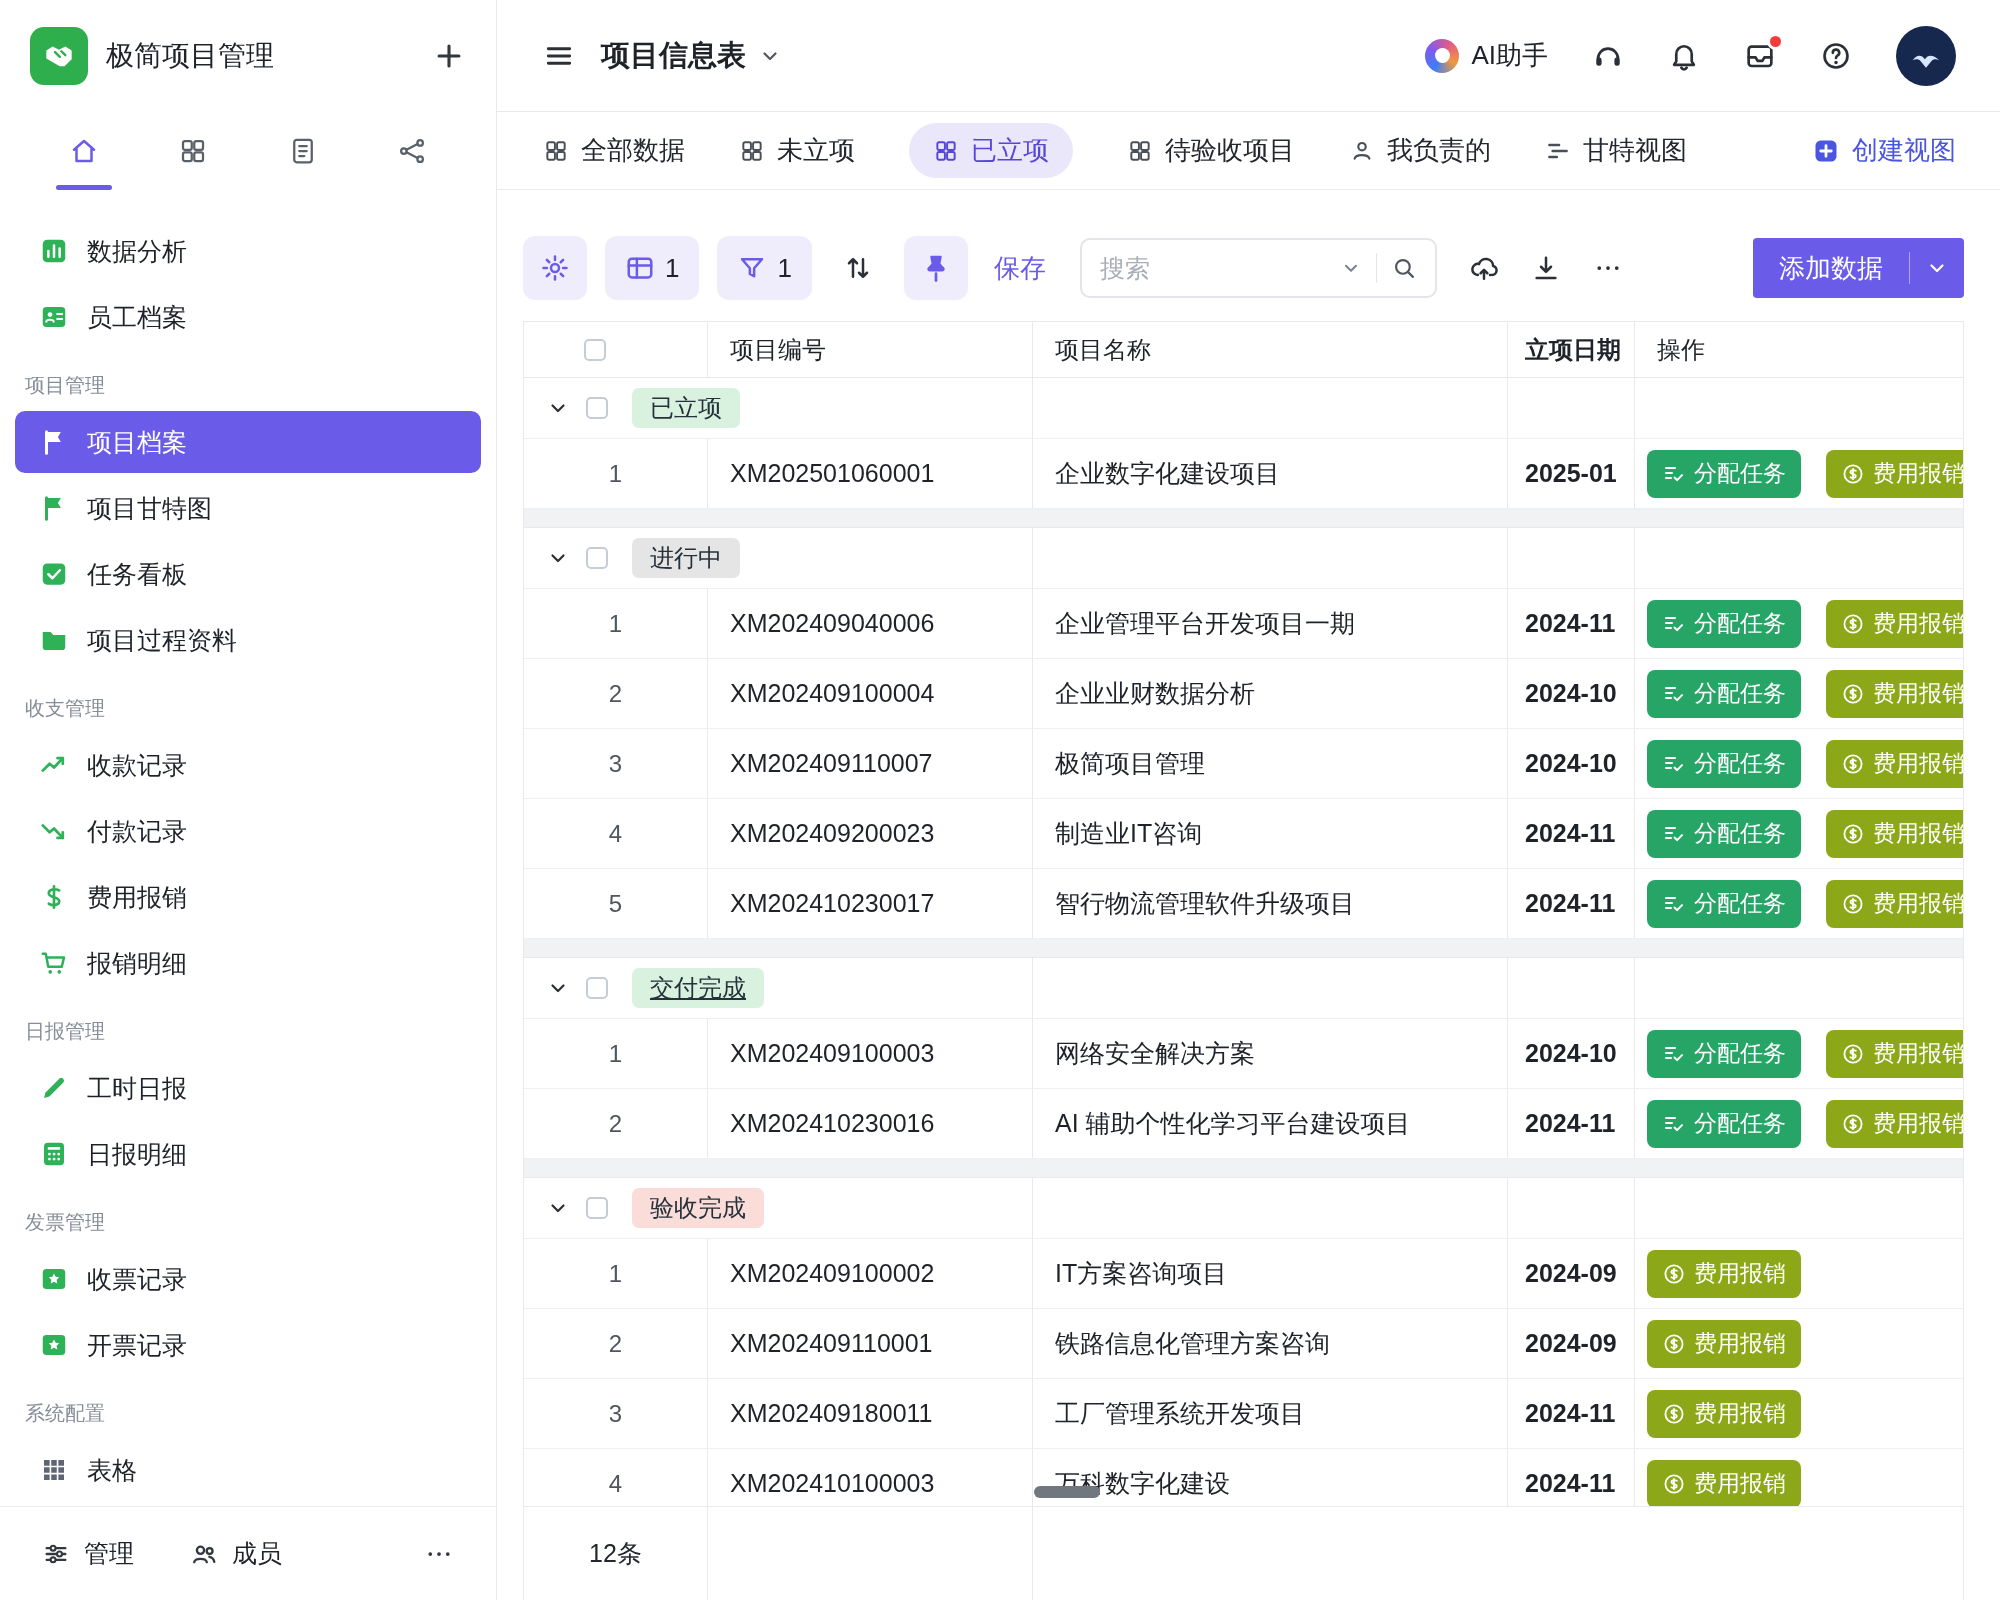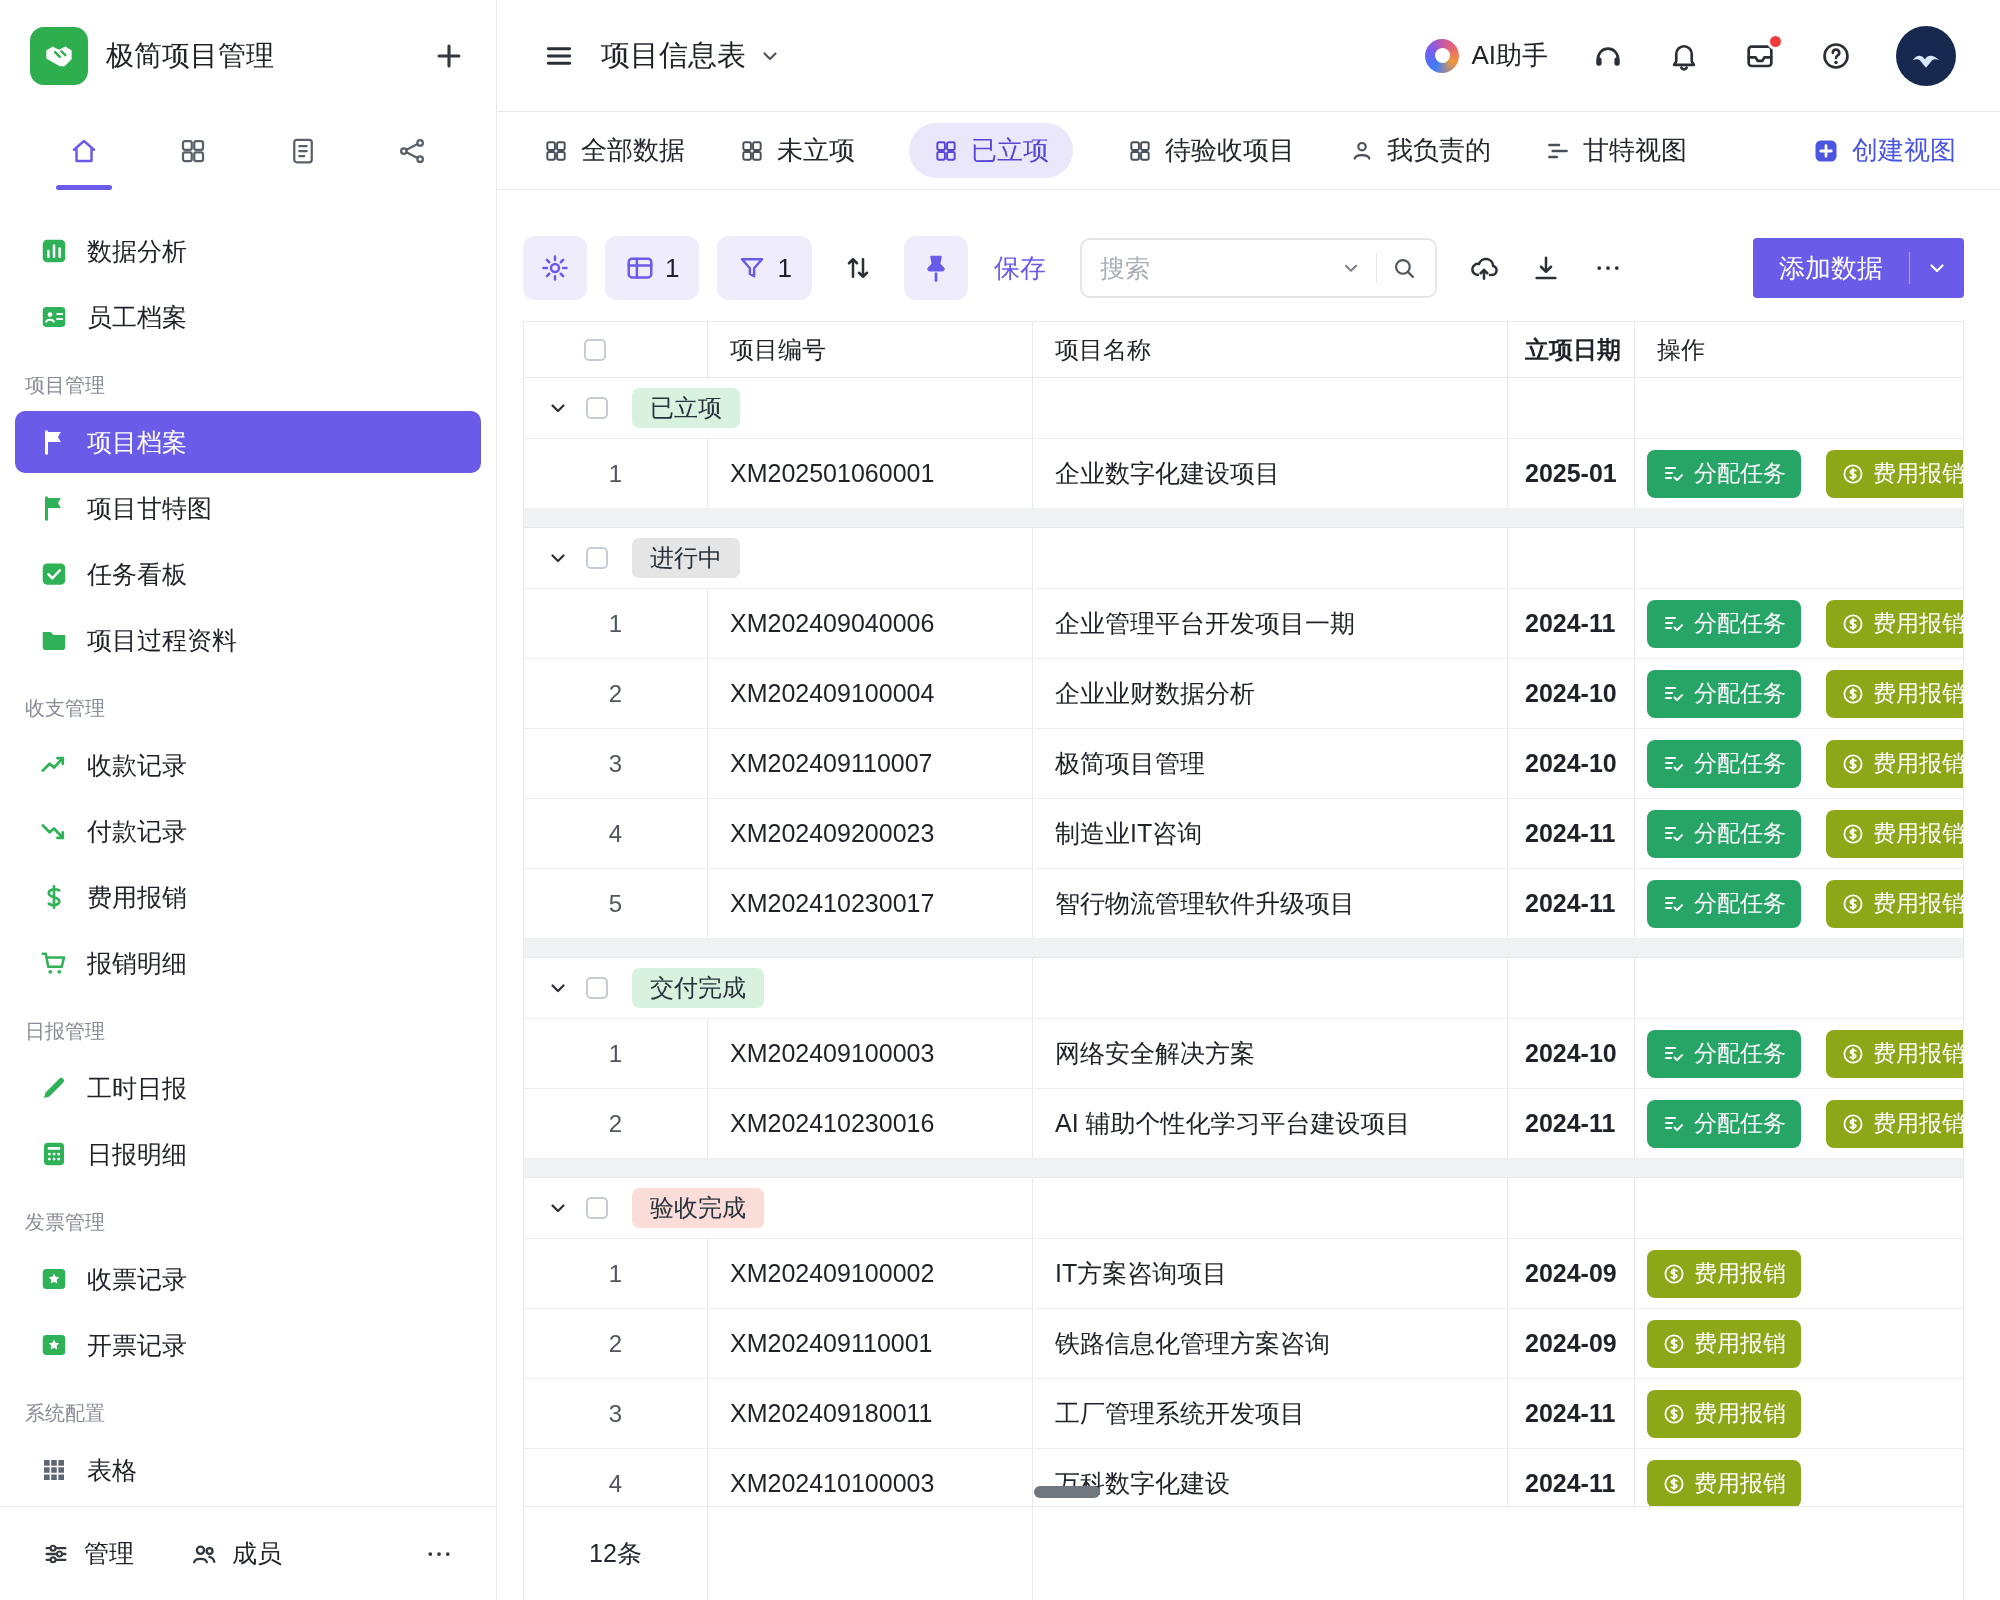--- a/index.html
+++ b/index.html
@@ -29,21 +29,21 @@
 .menu-section{font-size:20px;color:#878d98;padding:20px 10px 12px}
 .sb-footer{height:94px;flex:none;border-top:1px solid #e7e9ec;display:flex;align-items:center;padding:0 42px;gap:56px}
 .sbf-item{display:flex;align-items:center;gap:14px;font-size:25px}
 .sbf-ic{width:28px;height:28px;color:#33383f}
 .sbf-more{width:30px;height:30px;color:#33383f;margin-left:auto}
 
 .main{flex:1;display:flex;flex-direction:column;min-width:0}
 .topbar{height:112px;flex:none;border-bottom:1px solid #e7e9ec;display:flex;align-items:center;padding:0 44px 0 46px;gap:26px}
 .tb-burger{width:32px;height:32px;color:#2b2f36}
 .tb-title-wrap{display:flex;align-items:center;gap:12px}
-.tb-title{font-size:29px;font-weight:400}
+.tb-title{font-size:29px;font-weight:700}
 .tb-chev{width:24px;height:24px;color:#51565e}
 .tb-right{margin-left:auto;display:flex;align-items:center;gap:44px}
 .ai{display:flex;align-items:center;gap:12px;font-size:26px;font-weight:500}
 .ai-ring{width:34px;height:34px;border-radius:50%;background:conic-gradient(from 210deg,#3f7df6,#7d5bf0,#e05a89,#f0983c,#3f7df6);display:flex;align-items:center;justify-content:center}
 .ai-core{width:15px;height:15px;border-radius:50%;background:#fff}
 .tb-i{width:32px;height:32px;color:#2b2f36}
 .mail-wrap{position:relative;width:32px;height:32px;display:inline-flex}
 .dot{position:absolute;top:-7px;right:-8px;width:17px;height:17px;border-radius:50%;background:#f23c3c;border:3px solid #fff}
 .avatar{width:60px;height:60px;border-radius:50%;background:#16284e;display:flex;align-items:center;justify-content:center}
 .av-bird{width:40px;height:40px}
@@ -769,21 +769,21 @@
   </div>
             <div class="gap-row"></div>
             <div class="trow group-row">
     <div class="cell g-cell">
       <span class="icon chev">
                   <svg viewBox="0 0 24 24" fill="none" stroke="currentColor" stroke-width="1.8" stroke-linecap="round" stroke-linejoin="round">
                     <path d="m6.5 9.5 5.5 5.5 5.5-5.5" stroke-width="2.2"></path>
                   </svg>
                 </span>
       <span class="checkbox"></span>
-      <span class="pill" style="background: rgb(217, 242, 223);">交付完成</span>
+      <span class="pill" style="background: rgb(217, 242, 223); text-decoration: underline;">交付完成</span>
     </div>
     <div class="cell"></div>
     <div class="cell"></div>
     <div class="cell last"></div>
   </div>
             <div class="trow data-row">
     <div class="cell c-num">1</div>
     <div class="cell c-code">XM202409100003</div>
     <div class="cell c-name">网络安全解决方案</div>
     <div class="cell c-date">2024-10</div>

